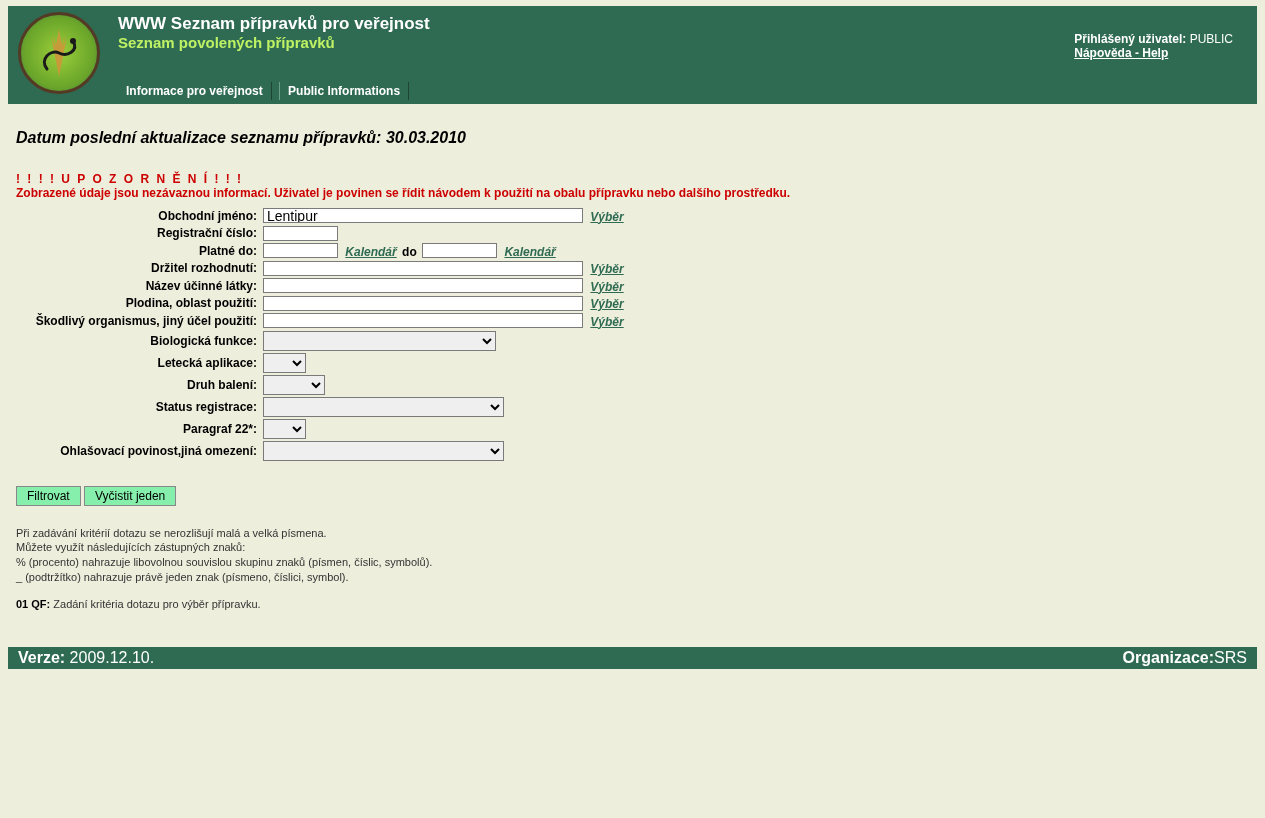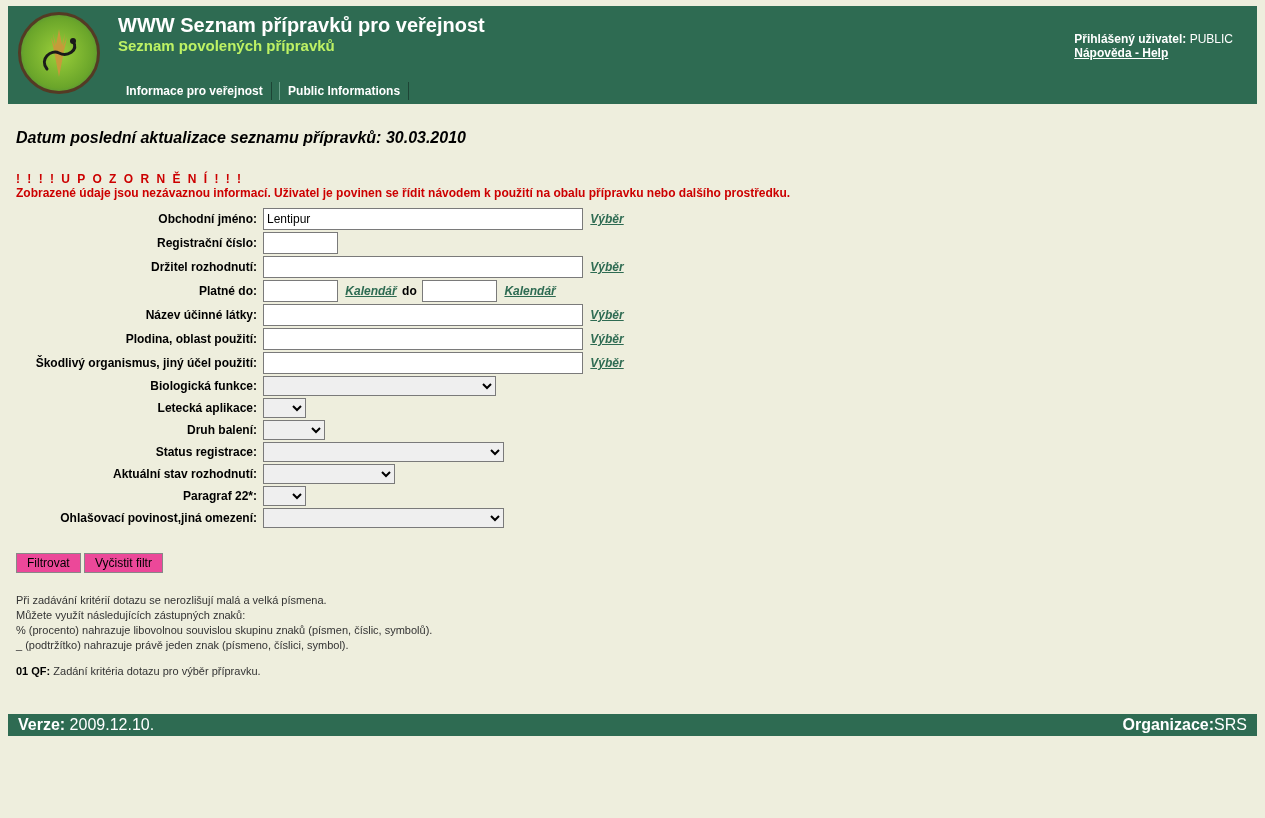--- a/index.html
+++ b/index.html
@@ -24,21 +24,21 @@
     border-radius: 50%;
     background: radial-gradient(circle at 50% 50%, #9bcf3a 0%, #6aa52a 65%, #2e6b52 100%);
     border: 3px solid #543a24;
     position: relative;
     float: left;
     margin-right: 18px;
     overflow: hidden;
   }
   .logo svg { position:absolute; left:50%; top:50%; transform:translate(-50%,-50%); }
   .header-titles { padding-top: 2px; }
-  .header-titles h1 { margin:0; font-size: 20px; font-weight: bold; color:#fff; }
+  .header-titles h1 { margin:0; font-size: 17px; font-weight: bold; color:#fff; }
   .header-titles h2 { margin:0; font-size: 15px; font-weight: bold; color:#bef264; }
   .header-right {
     position:absolute; right: 24px; top: 26px; text-align:left; font-size:12px; font-weight:bold;
   }
   .header-right .user-value { font-weight: normal; }
   .header-right a { color:#fff; }
   .navbar {
     position:absolute; bottom:4px; left:110px; right:10px;
     background:#2e6b52;
   }
@@ -61,25 +61,25 @@
   .warning-title { letter-spacing: 2px; }
   .form-table {
     margin-top:7px;
     border-collapse: collapse;
   }
   .form-table td { vertical-align: middle; padding:1px 2px; font-size:12px; }
   .form-table td.label { text-align:right; font-weight:bold; width:245px; padding-right:4px;}
   .form-table td.field { text-align:left; }
   input[type=text] {
     font-family: Tahoma, Arial, sans-serif;
-    font-size:12px;
+    font-size:14px;
     padding:1px 3px;
     border:1px solid #7a7a7a;
     background:#fff;
-    height:22px;
+    height:15px;
   }
   select {
     font-family: Tahoma, Arial, sans-serif;
     font-size:12px;
     border:1px solid #7a7a7a;
     background:#efefef;
     height:20px;
   }
   .w320 { width:320px; }
   .w75  { width:75px; }
@@ -92,21 +92,21 @@
     color:#2e6b52; text-decoration: underline; font-style: italic; font-weight:bold;
     cursor:pointer; margin-left:4px;
   }
   .link-kal { color:#2e6b52; }
   .buttons { margin-top:24px; }
   .btn {
     font-family: Tahoma, Arial, sans-serif;
     font-size:12px;
     padding:2px 10px;
     border:1px solid #888;
-    background:#ec4899;
+    background:#86efac;
     cursor:pointer;
   }
   .help-text { margin-top:20px; font-size:11px; color:#333; line-height:1.35; }
   .help-text .qf { margin-top:12px; }
   .help-text .qf b { color:#000; }
   .footer {
     background: #2e6b52;
     color:#fff;
     font-size:16px;
     margin: 25px 8px 25px 8px;
@@ -161,37 +161,37 @@
         <a class="link-vyber">Výběr</a>
       </td>
     </tr>
     <tr>
       <td class="label">Registrační číslo:</td>
       <td class="field">
         <input type="text" class="w75" value="" style="">
       </td>
     </tr>
     <tr>
-      <td class="label">Držitel rozhodnutí:</td>
-      <td class="field">
-        <input type="text" class="w320" value="" style="">
-        <a class="link-vyber">Výběr</a>
-      </td>
-    </tr>
-    <tr>
       <td class="label">Platné do:</td>
       <td class="field">
         <input type="text" class="w75" value="" style="">
         <a class="link-kal">Kalendář</a>
         <span class="date-sep">do</span>
         <input type="text" class="w75" value="" style="">
         <a class="link-kal">Kalendář</a>
       </td>
     </tr>
     <tr>
+      <td class="label">Držitel rozhodnutí:</td>
+      <td class="field">
+        <input type="text" class="w320" value="" style="">
+        <a class="link-vyber">Výběr</a>
+      </td>
+    </tr>
+    <tr>
       <td class="label">Název účinné látky:</td>
       <td class="field">
         <input type="text" class="w320" value="" style="">
         <a class="link-vyber">Výběr</a>
       </td>
     </tr>
     <tr>
       <td class="label">Plodina, oblast použití:</td>
       <td class="field">
         <input type="text" class="w320" value="" style="">
@@ -215,37 +215,33 @@
     </tr>
     <tr>
       <td class="label">Druh balení:</td>
       <td class="field"><select class="w62"><option></option></select></td>
     </tr>
     <tr>
       <td class="label">Status registrace:</td>
       <td class="field"><select class="w241"><option></option></select></td>
     </tr>
     <tr>
-      <td class="label">Aktuální stav rozhodnutí:</td>
-      <td class="field"><select class="w130"><option></option></select></td>
-    </tr>
-    <tr>
       <td class="label">Paragraf 22*:</td>
       <td class="field"><select class="w43"><option></option></select></td>
     </tr>
     <tr>
       <td class="label">Ohlašovací povinost,jiná omezení:</td>
       <td class="field"><select class="w241"><option></option></select></td>
     </tr>
   </tbody>
     </table>
 
   <div class="buttons">
     <button class="btn">Filtrovat</button>
-    <button class="btn">Vyčistit filtr</button>
+    <button class="btn">Vyčistit jeden</button>
   </div>
 
   <div class="help-text">
     <div>Při zadávání kritérií dotazu se nerozlišují malá a velká písmena.</div>
     <div>Můžete využít následujících zástupných znaků:</div>
     <div>% (procento) nahrazuje libovolnou souvislou skupinu znaků (písmen, číslic, symbolů).</div>
     <div>_ (podtržítko) nahrazuje právě jeden znak (písmeno, číslici, symbol).</div>
     <div class="qf">
       <b>01 QF:</b><span> Zadání kritéria dotazu pro výběr přípravku.</span>
     </div>

